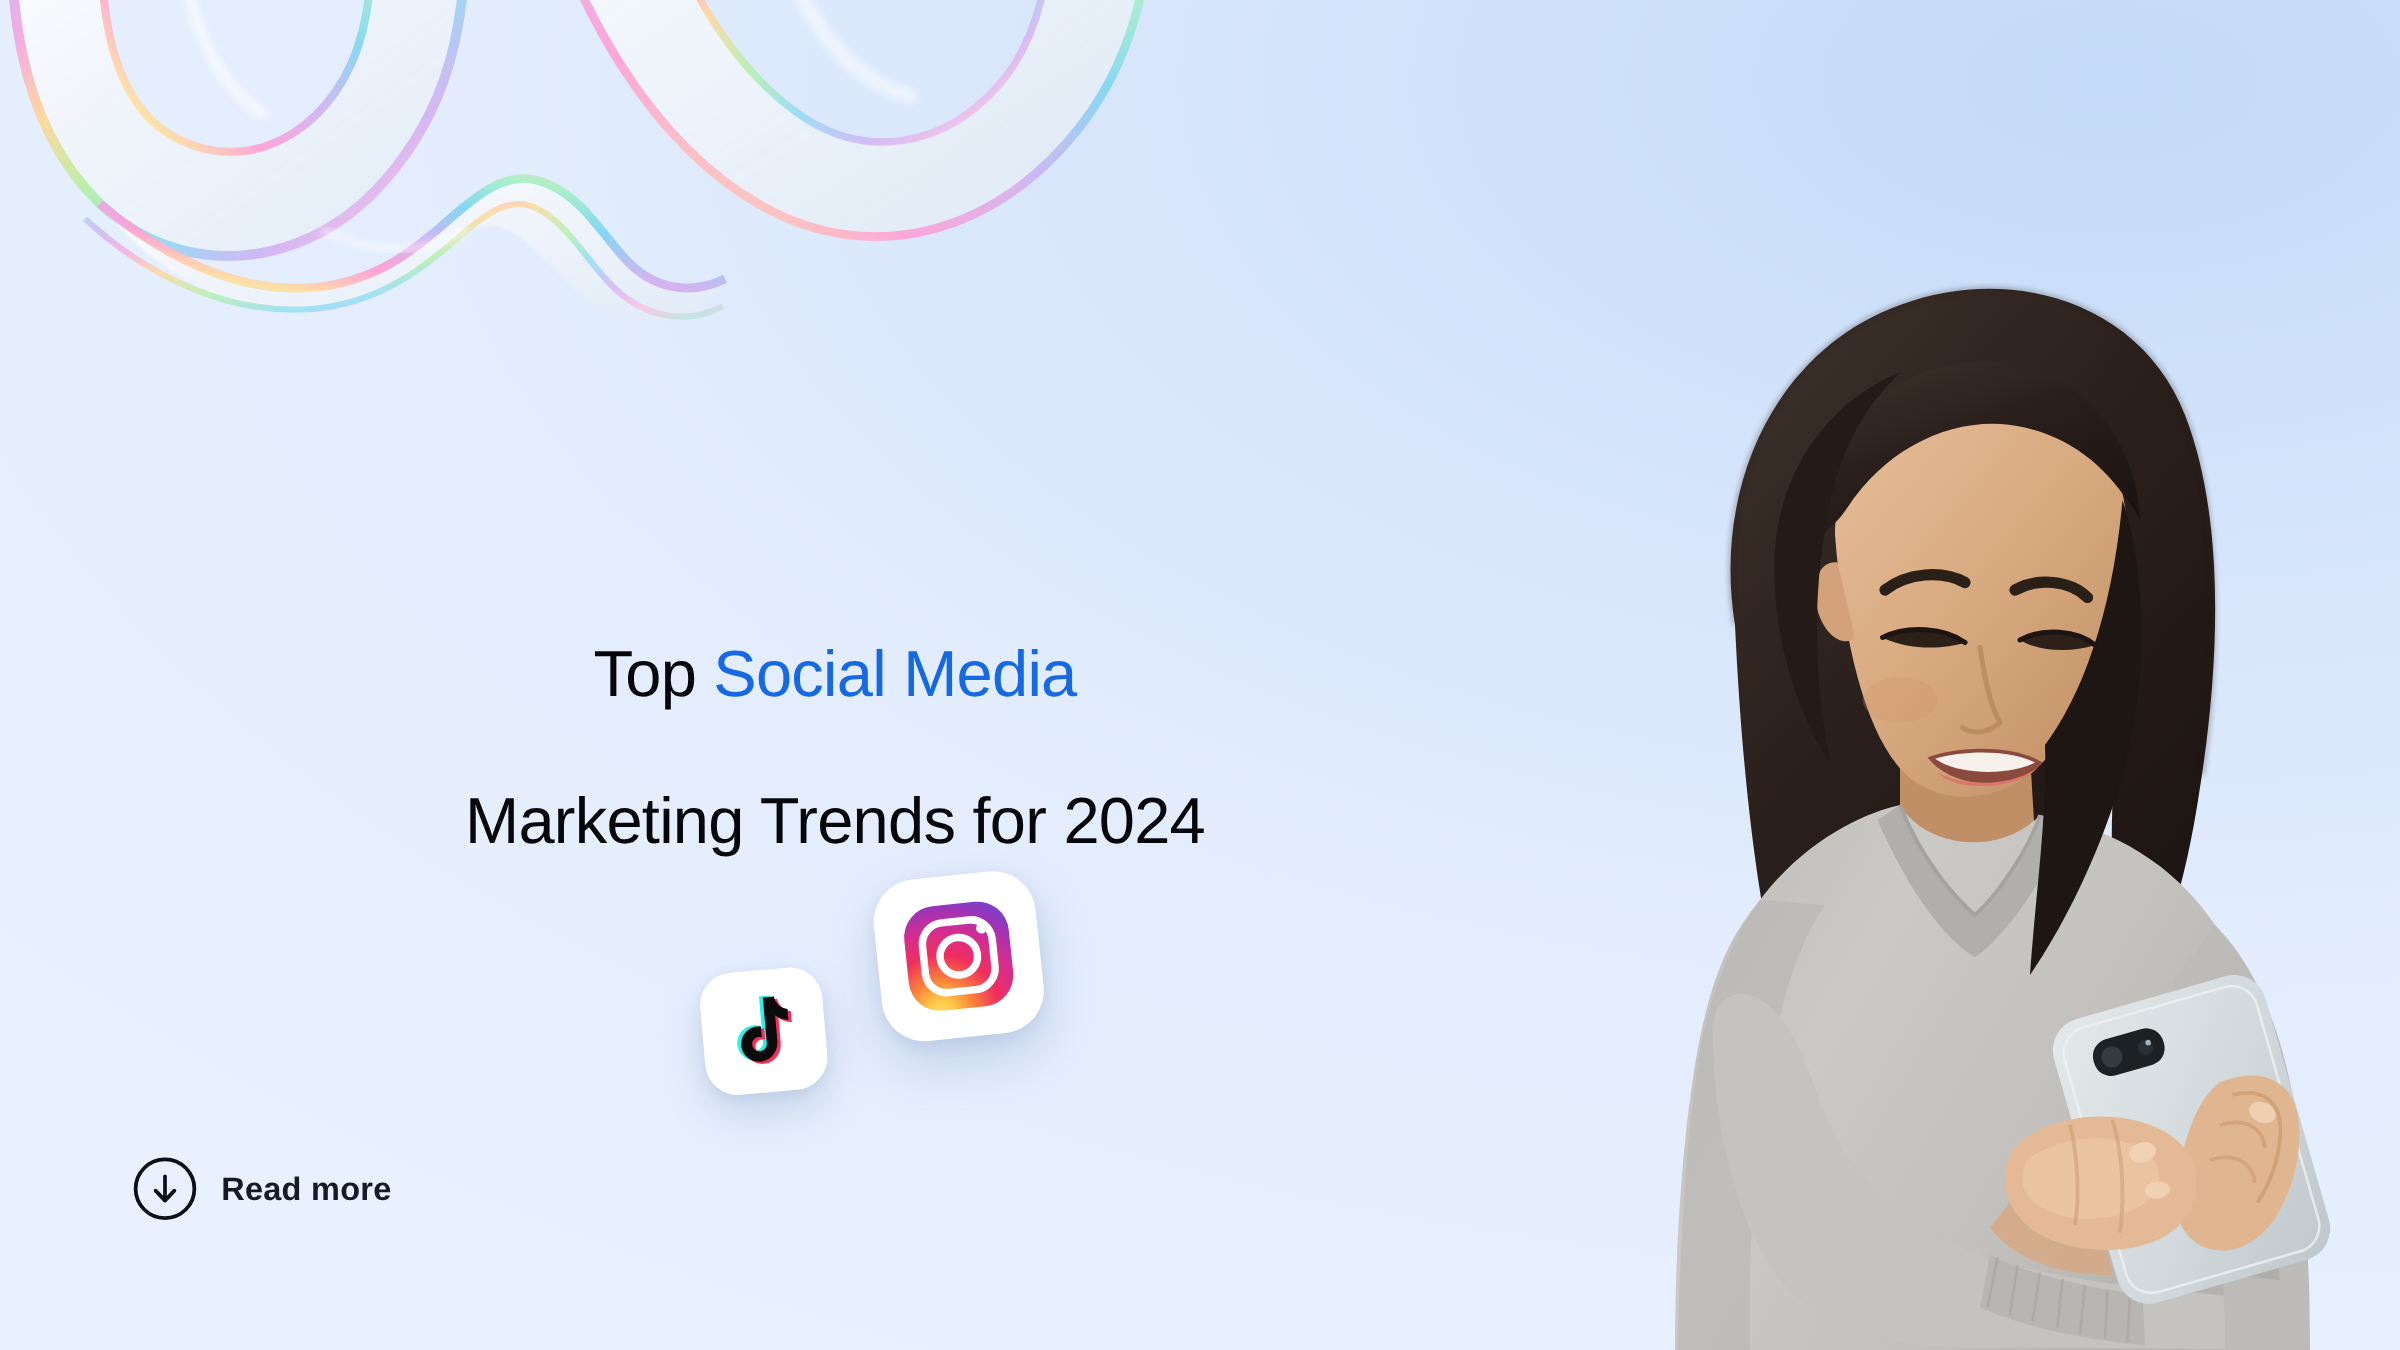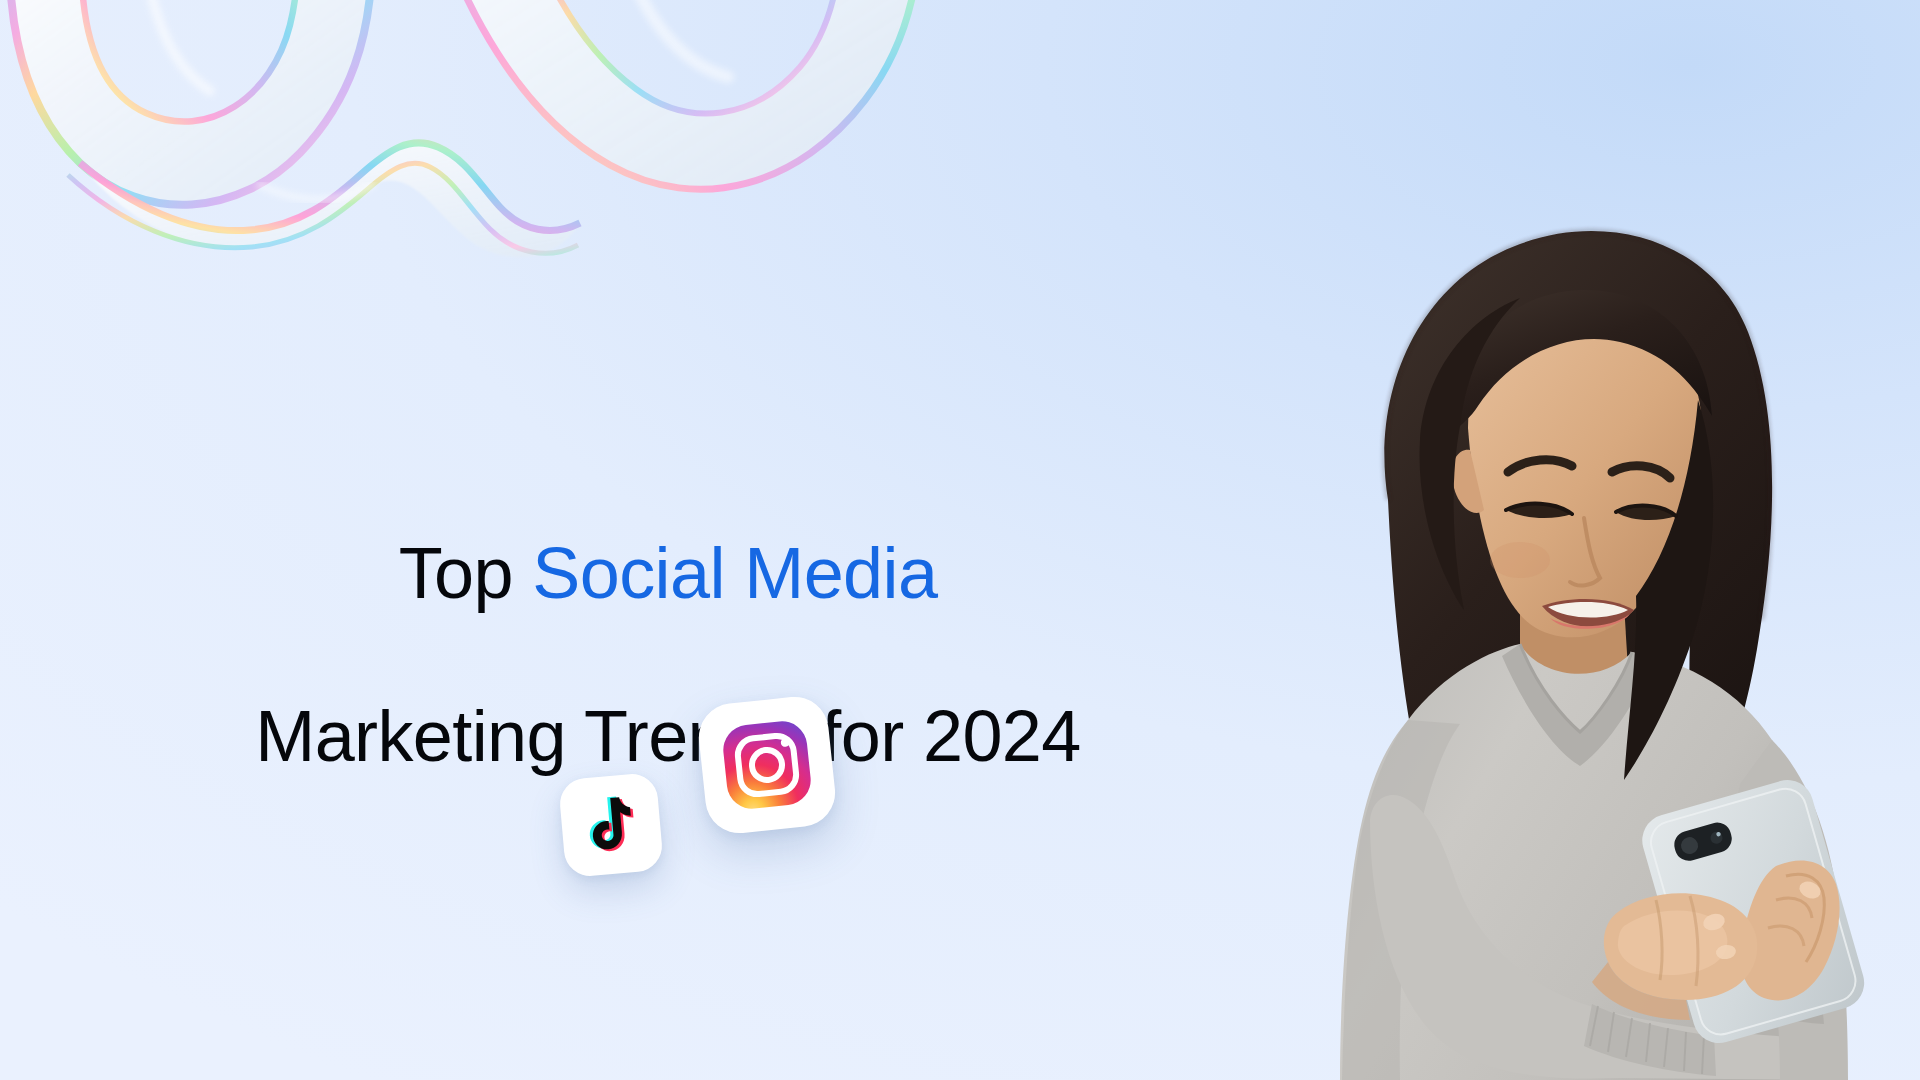--- a/index.html
+++ b/index.html
@@ -17,21 +17,21 @@
   .blob-wrap{
     position:absolute; left:-40px; top:-115px; width:1010px; height:470px;
     pointer-events:none;
   }
   .blob-wrap svg{ display:block; width:100%; height:100%; }
 
   
   .headline{
     position:absolute; left:0; top:452px; width:1336px;
     text-align:center;
-    font-size:72px; line-height:1.13;
+    font-size:52px; line-height:1.13;
     letter-spacing:-0.6px;
     font-weight:400;
     color:#05070B;
     white-space:pre-line;
   }
   .headline .line{ display:block; }
   .headline .accent{ color:#1668E3; }
 
   
   .tiles{ position:absolute; left:0; top:0; width:100%; height:100%; pointer-events:none; }
@@ -179,20 +179,29 @@
           </defs>
           <rect x="2" y="2" width="84" height="84" rx="25" ry="25" fill="url(#igGrad)"></rect>
           <rect x="16" y="16" width="56" height="56" rx="17" ry="17" fill="none" stroke="#ffffff" stroke-width="6"></rect>
           <circle cx="44" cy="44" r="15" fill="none" stroke="#ffffff" stroke-width="6"></circle>
           <circle cx="64.5" cy="23.5" r="4.4" fill="#ffffff"></circle>
         </svg>
       </span>
     </div>
   </div>
 
+  <div class="read-more">
+    <span class="circle">
+      <svg width="24" height="26" viewBox="0 0 24 26" xmlns="http://www.w3.org/2000/svg">
+        <line x1="12" y1="3" x2="12" y2="21" stroke="#0C1019" stroke-width="3" stroke-linecap="round"></line>
+        <path d="M4.5 14.5 L12 22.5 L19.5 14.5" fill="none" stroke="#0C1019" stroke-width="3" stroke-linecap="round" stroke-linejoin="round"></path>
+      </svg>
+    </span>
+    <span class="label">Read more</span>
+  </div>
 
   <div class="photo">
     <svg viewBox="0 0 700 880" xmlns="http://www.w3.org/2000/svg">
       <defs>
         <linearGradient id="sweater" x1="0" y1="0" x2="1" y2="0.5">
           <stop offset="0" stop-color="#BDBCB9"></stop>
           <stop offset="0.35" stop-color="#CBC9C5"></stop>
           <stop offset="0.72" stop-color="#C2C0BC"></stop>
           <stop offset="1" stop-color="#B4B2AE"></stop>
         </linearGradient>

